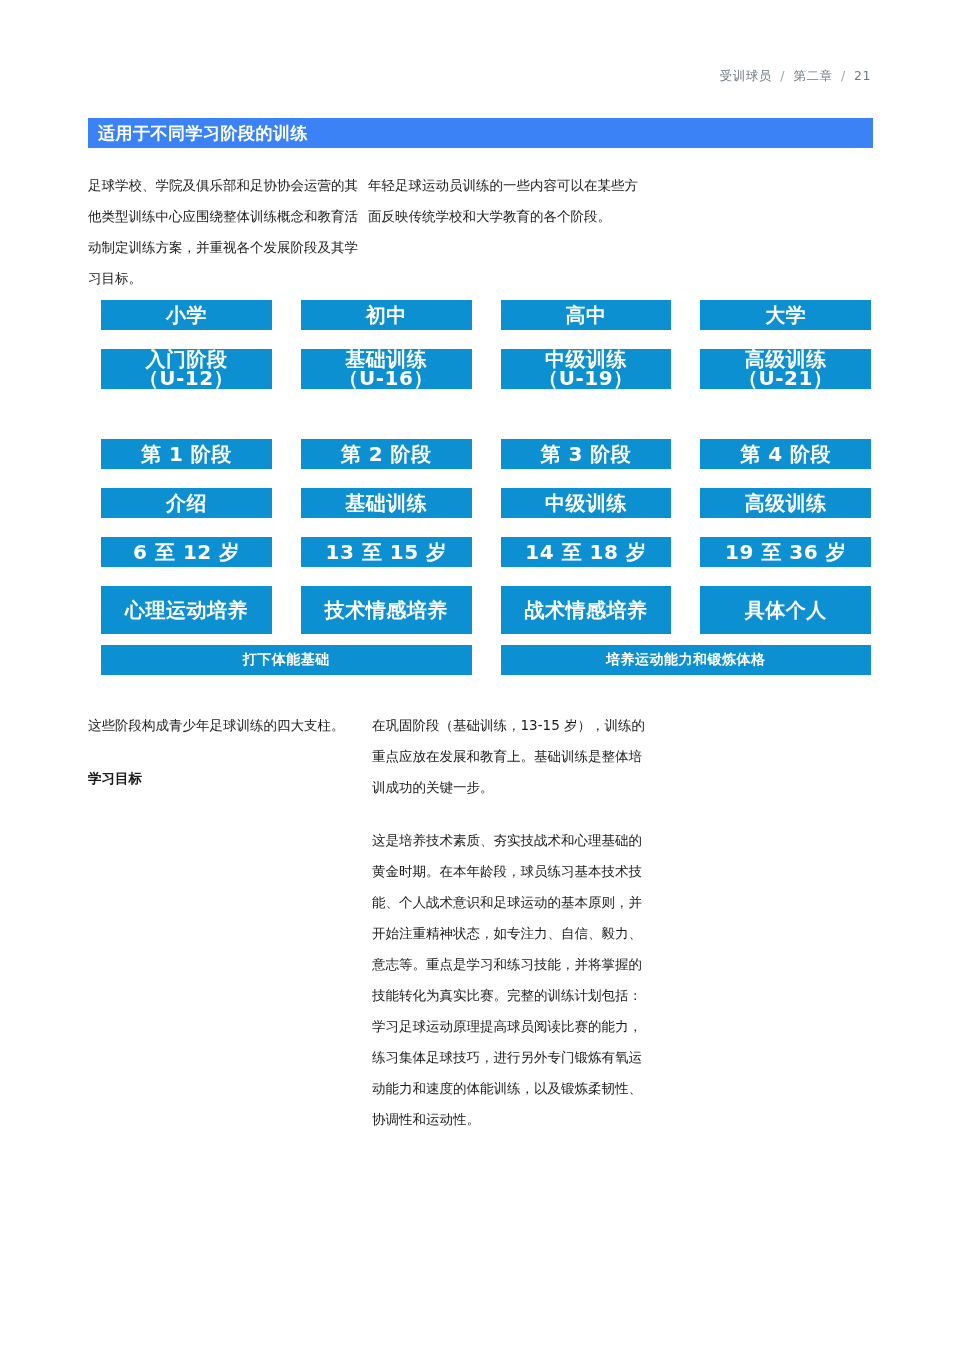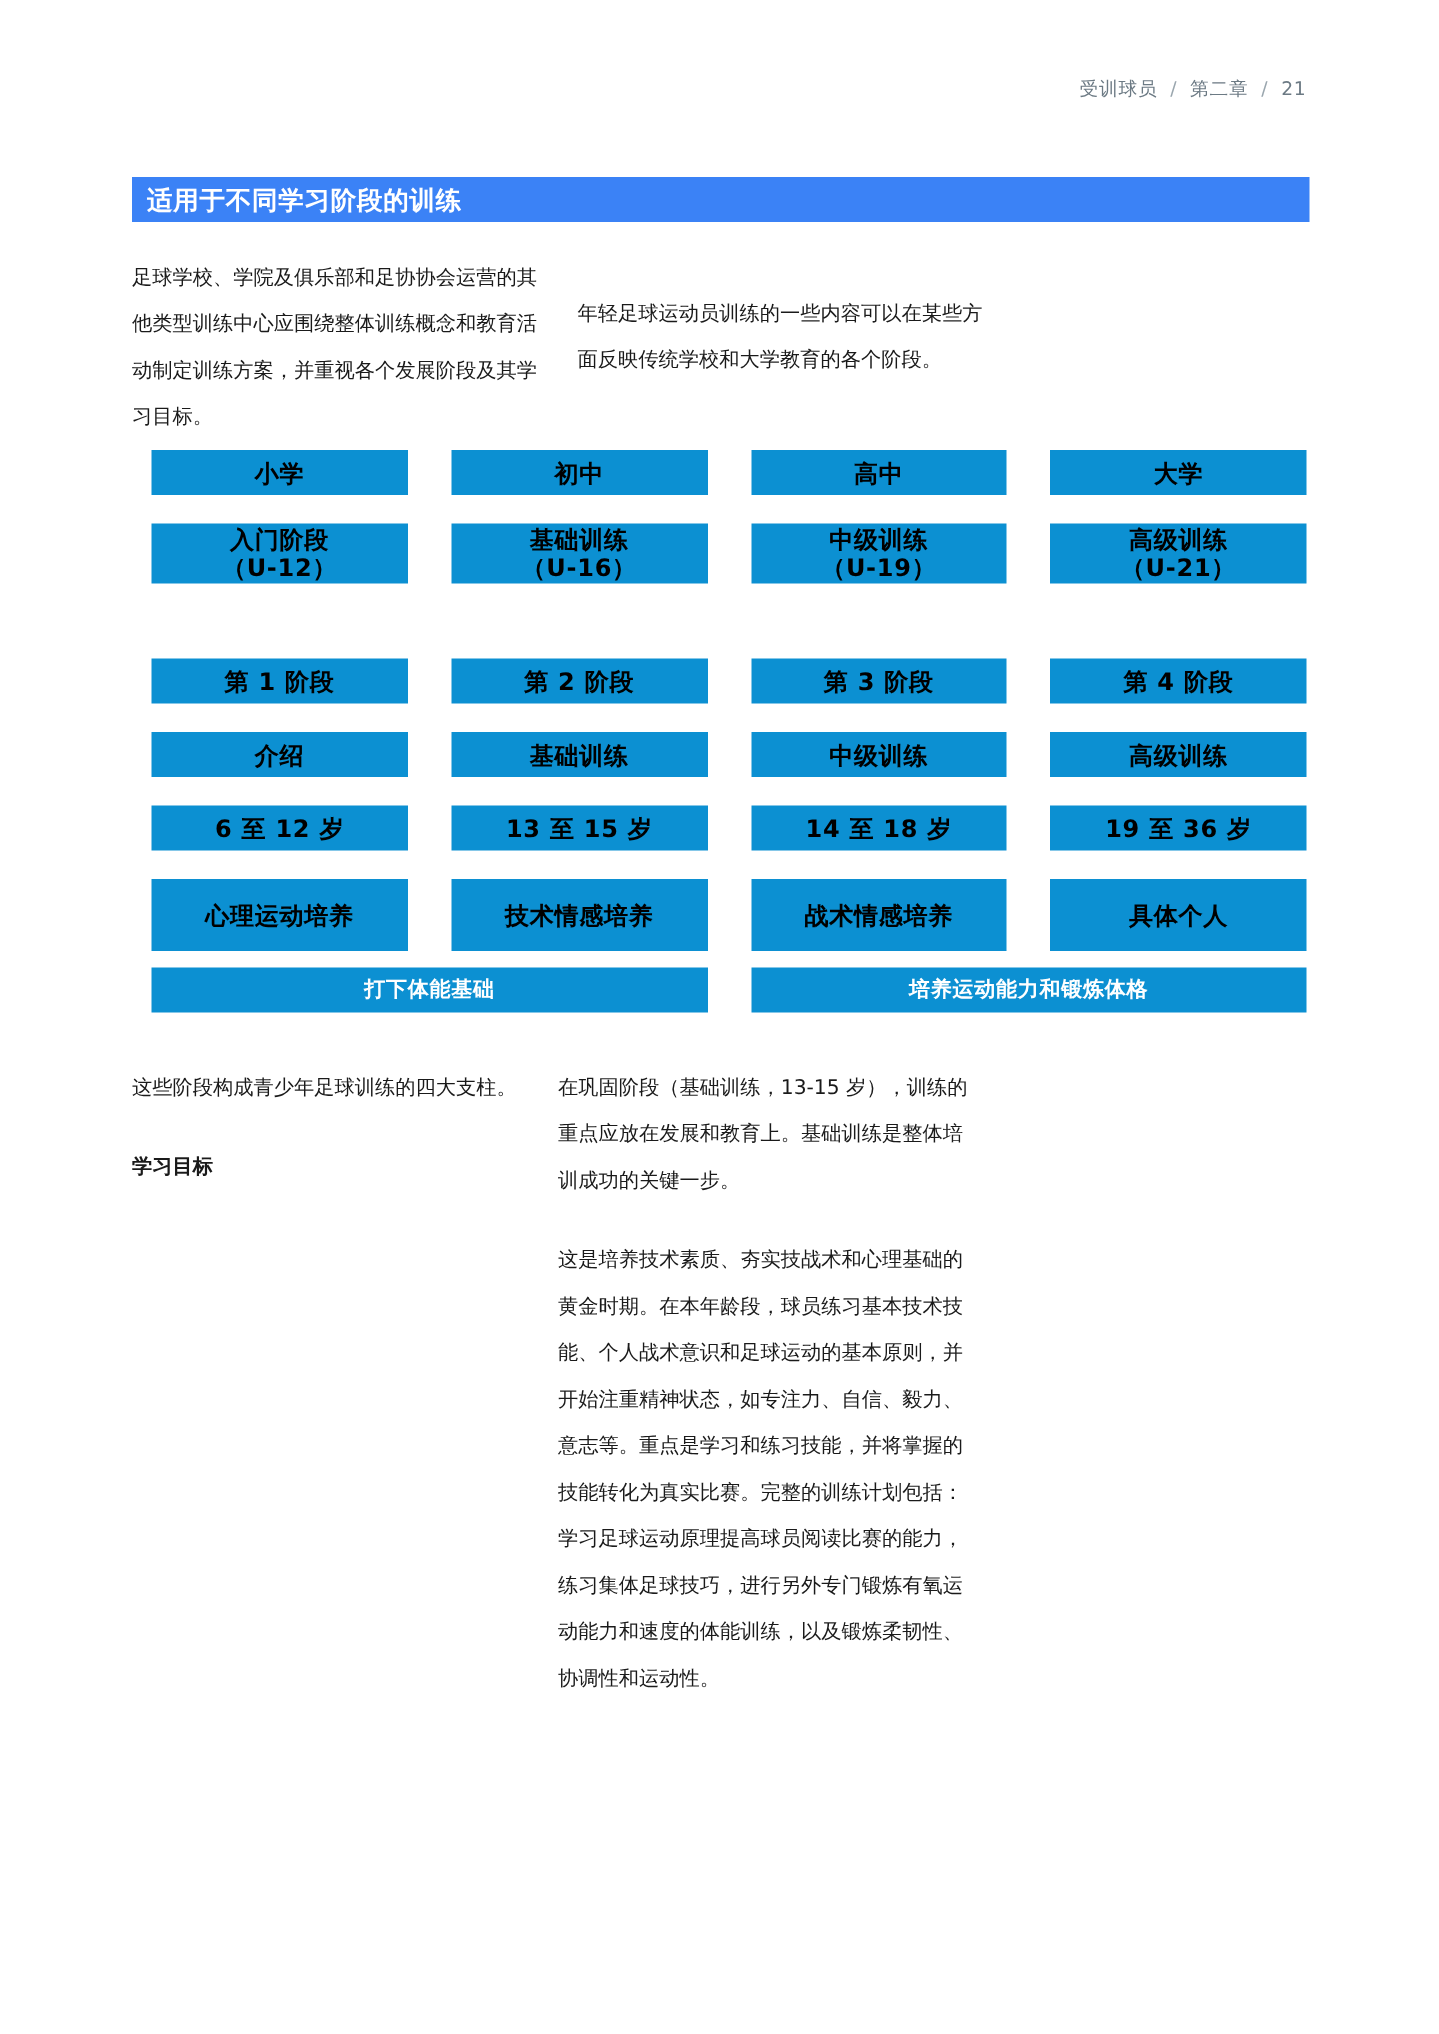--- a/index.html
+++ b/index.html
@@ -19,21 +19,21 @@
     position: absolute;
     left: 0; top: 0;
     width: 959px;
     height: 1356px;
   }
 
   
   .header {
     position: absolute;
     right: 88px;
-    top: 51px;
+    top: 68px;
     font-size: 12.5px;
     color: #6c7a84;
     letter-spacing: 0.5px;
     white-space: nowrap;
   }
   .header .sep { color: #9aa6ae; padding: 0 4px; }
   .header .pageno { color: #6c7a84; }
 
   
   .title-bar {
@@ -55,39 +55,39 @@
 
   
   .intro {
     position: absolute;
     top: 170px;
     font-size: 13.5px;
     line-height: 31px;
     color: #1a1a1a;
   }
   .intro.col1 { left: 88px; width: 277px; }
-  .intro.col2 { left: 385px; width: 277px; margin-top: 24px; }
+  .intro.col2 { left: 368px; width: 277px; }
 
   
   .diagram {
     position: absolute;
     left: 101px;
     top: 300px;
     width: 770px;
   }
   .grid-row {
     display: flex;
     gap: 29px;
     margin-bottom: 8px;
   }
   .cell {
     flex: 1 1 0;
     background: #0c90d2;
-    color: #000000;
-    font-size: 16px;
+    color: #ffffff;
+    font-size: 20px;
     font-weight: bold;
     display: flex;
     flex-direction: column;
     align-items: center;
     justify-content: center;
     text-align: center;
     height: 30px;
     line-height: 19px;
     letter-spacing: 0.5px;
   }

